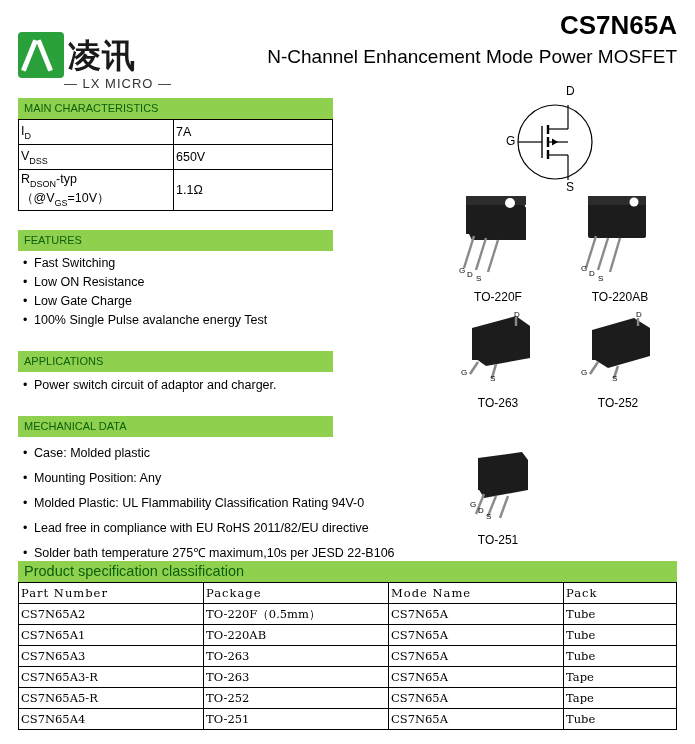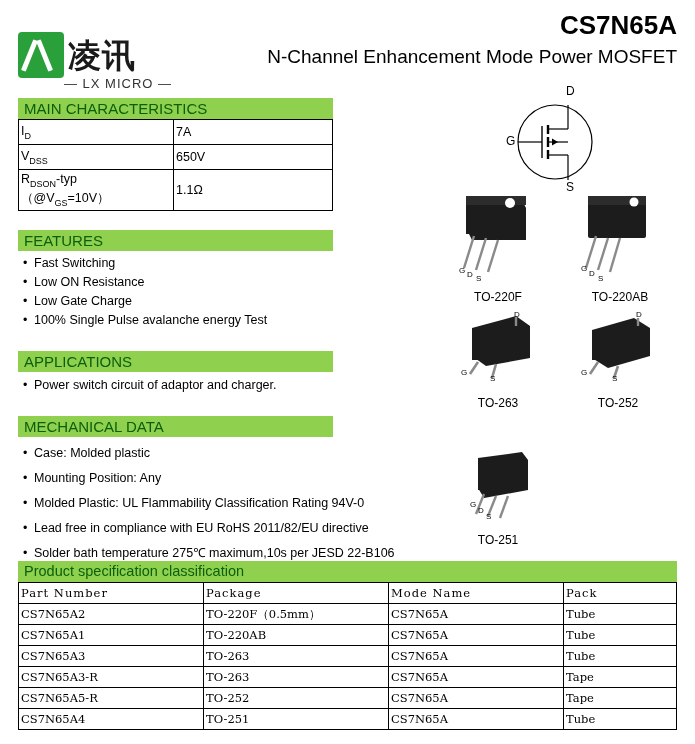--- a/index.html
+++ b/index.html
@@ -90,21 +90,21 @@
     color: #000;
     text-align: right;
   }
 
   
   .sec-bar {
     position: absolute;
     background: #8fd14f;
     height: 21px;
     line-height: 21px;
-    font-size: 15px;
+    font-size: 11px;
     color: #000;
     padding-left: 6px;
     box-sizing: border-box;
   }
   .sec-bar.green-title {
     color: #0b5e0b;
   }
 
   
   .mc-table {

